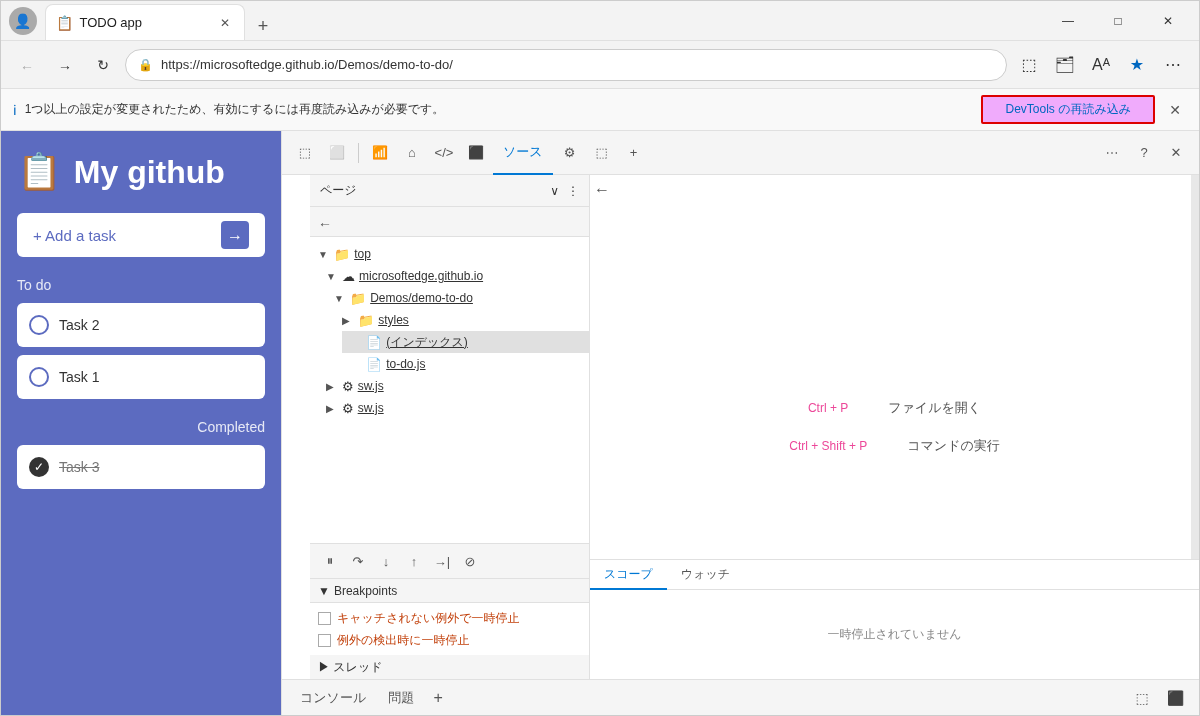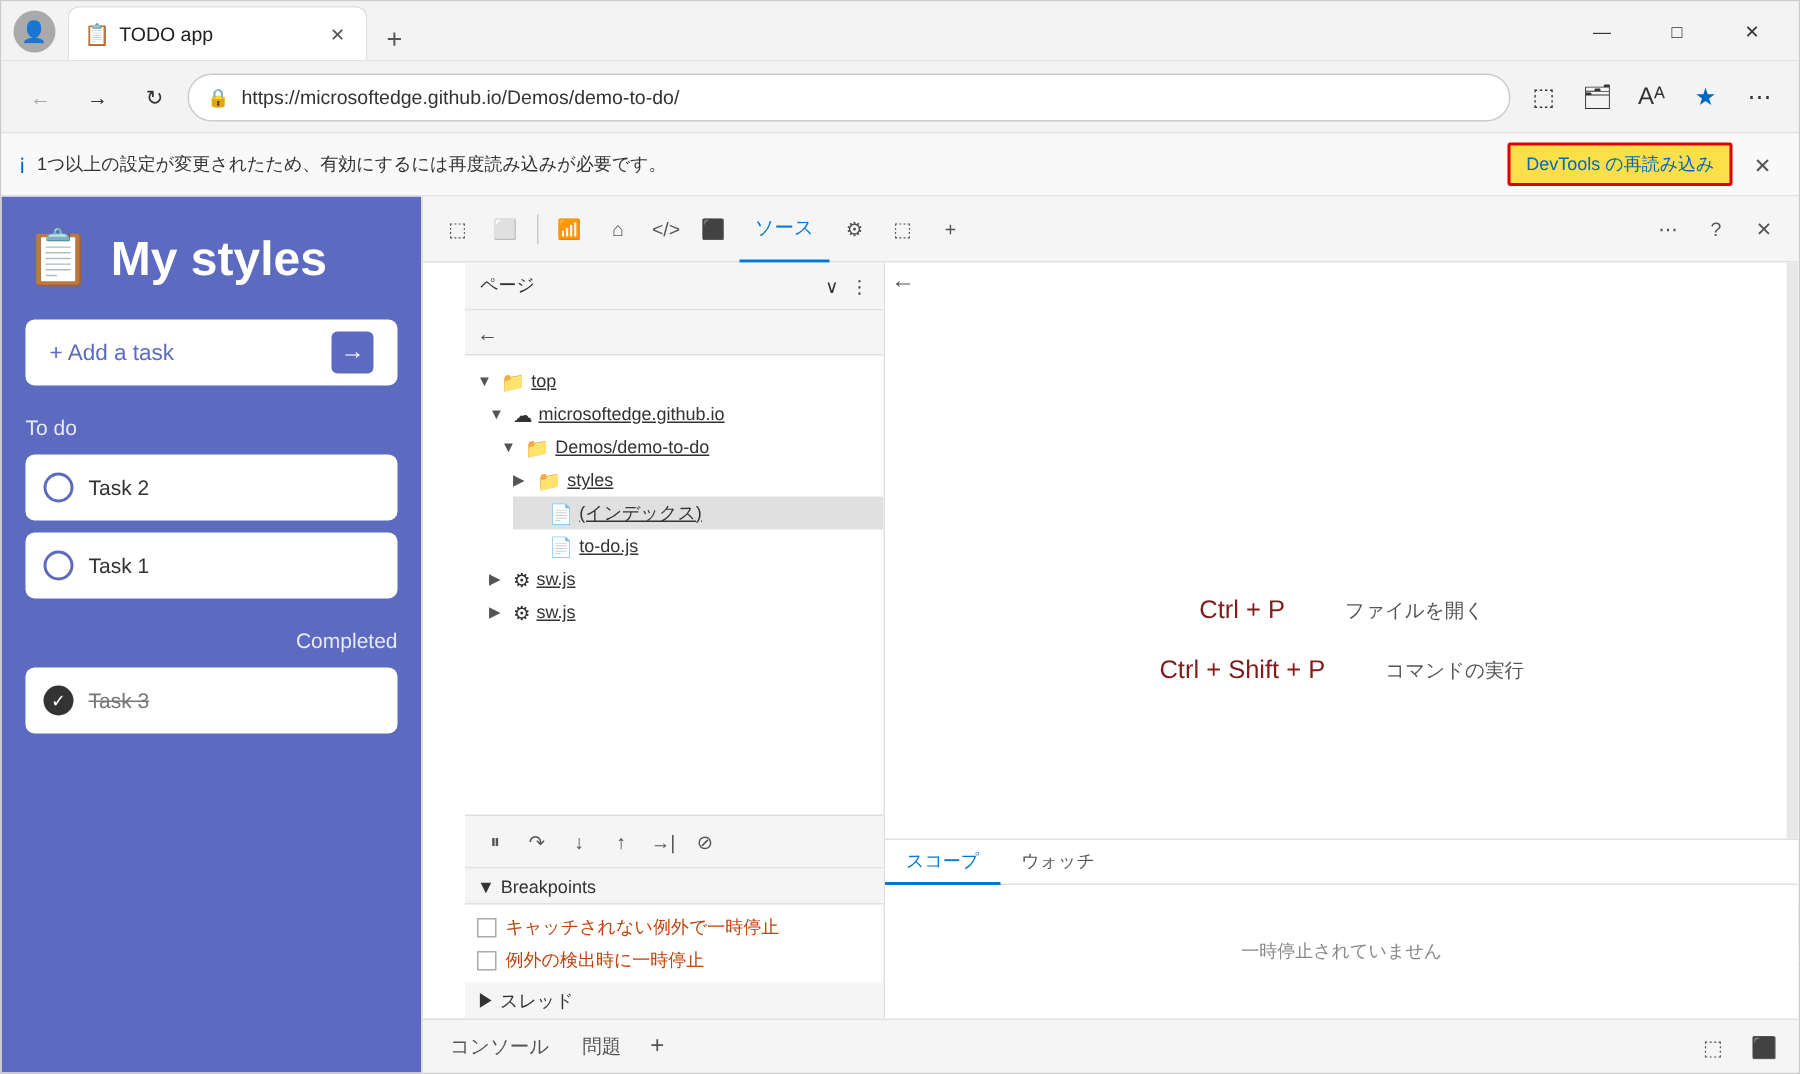--- a/index.html
+++ b/index.html
@@ -28,21 +28,21 @@
     .url-lock { font-size: 12px; color: #555; }
     .url-text { flex: 1; font-size: 13px; color: #333; }
     .toolbar-icons { display: flex; gap: 4px; }
     .toolbar-icon-btn { width: 32px; height: 32px; border-radius: 50%; display: flex; align-items: center; justify-content: center; cursor: pointer; color: #333; font-size: 16px; }
     .toolbar-icon-btn.favorite { color: #0067c0; }
 
     
     .notification-bar { height: 42px; background: #f9f9f9; border-bottom: 1px solid #e0e0e0; display: flex; align-items: center; padding: 0 12px; gap: 8px; font-size: 12px; color: #333; }
     .notif-info { color: #0067c0; font-size: 14px; }
     .notif-text { flex: 1; }
-    .devtools-reload-btn { background: #fde047; border: 2px solid #d00; color: #0067c0; font-size: 12px; padding: 4px 10px; cursor: pointer; border-radius: 2px; font-weight: 500; }
+    .devtools-reload-btn { background: #f0abfc; border: 2px solid #d00; color: #0067c0; font-size: 12px; padding: 4px 22px; cursor: pointer; border-radius: 2px; font-weight: 500; }
     .notif-close { width: 24px; height: 24px; display: flex; align-items: center; justify-content: center; cursor: pointer; font-size: 14px; color: #555; }
 
     
     .main-content { display: flex; flex: 1; overflow: hidden; }
 
     
     .todo-panel { width: 280px; background: #5c6bc0; flex-shrink: 0; display: flex; flex-direction: column; padding: 20px 16px 16px; color: #fff; }
     .todo-header { display: flex; align-items: center; gap: 12px; margin-bottom: 20px; }
     .todo-icon { font-size: 36px; }
     .todo-title { font-size: 32px; font-weight: bold; color: #fff; }
@@ -79,21 +79,21 @@
     .tree-indent-3 { margin-left: 24px; }
     .tree-indent-4 { margin-left: 32px; }
     .tree-arrow { width: 12px; font-size: 10px; color: #555; }
     .tree-icon { font-size: 13px; }
     .tree-label { font-size: 12px; text-decoration: underline; }
 
     
     .sources-center { flex: 1; display: flex; flex-direction: column; align-items: center; justify-content: center; background: #fff; color: #555; font-size: 13px; }
     .sources-center-content { display: flex; flex-direction: column; gap: 20px; align-items: center; }
     .shortcut-row { display: flex; gap: 40px; align-items: center; }
-    .shortcut-key { font-size: 17px; color: #7f1d1d; }
+    .shortcut-key { font-size: 12px; color: #ec4899; }
     .shortcut-desc { font-size: 13px; color: #555; }
 
     
     .debug-toolbar { height: 36px; border-top: 1px solid #e0e0e0; border-bottom: 1px solid #e0e0e0; background: #f5f5f5; display: flex; align-items: center; padding: 0 8px; gap: 4px; }
     .debug-btn { width: 24px; height: 24px; border-radius: 3px; display: flex; align-items: center; justify-content: center; cursor: pointer; font-size: 13px; color: #555; }
     .breakpoints-section { padding: 0; }
     .breakpoints-header { height: 24px; background: #f5f5f5; display: flex; align-items: center; padding: 0 8px; font-size: 12px; color: #333; cursor: pointer; border-bottom: 1px solid #e0e0e0; }
     .breakpoints-items { padding: 4px 8px; font-size: 12px; }
     .bp-item { display: flex; align-items: center; gap: 6px; height: 22px; }
     .bp-checkbox { width: 13px; height: 13px; border: 1px solid #aaa; background: #fff; }
@@ -158,21 +158,21 @@
     <span class="notif-text">1つ以上の設定が変更されたため、有効にするには再度読み込みが必要です。</span>
     <button class="devtools-reload-btn">DevTools の再読み込み</button>
     <span class="notif-close">✕</span>
   </div>
 
   <div class="main-content">
 
     <div class="todo-panel">
       <div class="todo-header">
         <span class="todo-icon">📋</span>
-        <span class="todo-title">My styles</span>
+        <span class="todo-title">My github</span>
       </div>
       <div class="add-task-btn">
         <span>+ Add a task</span>
         <span class="add-task-arrow">→</span>
       </div>
       <div class="section-label">To do</div>
       <div class="task-item">
         <div class="task-circle"></div>
         <span>Task 2</span>
       </div>

